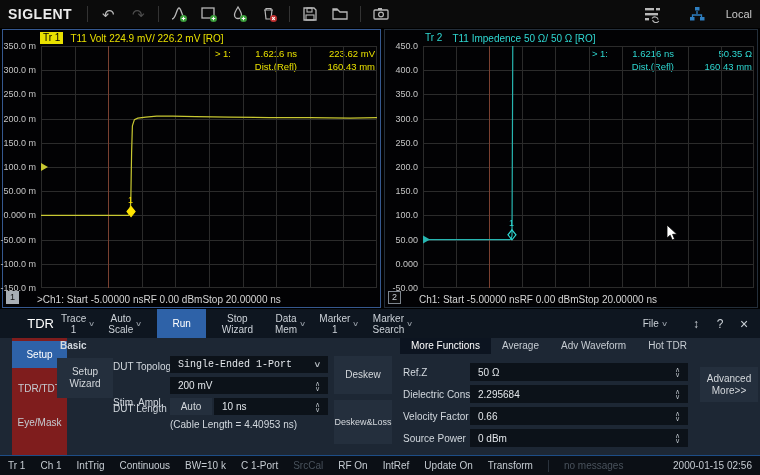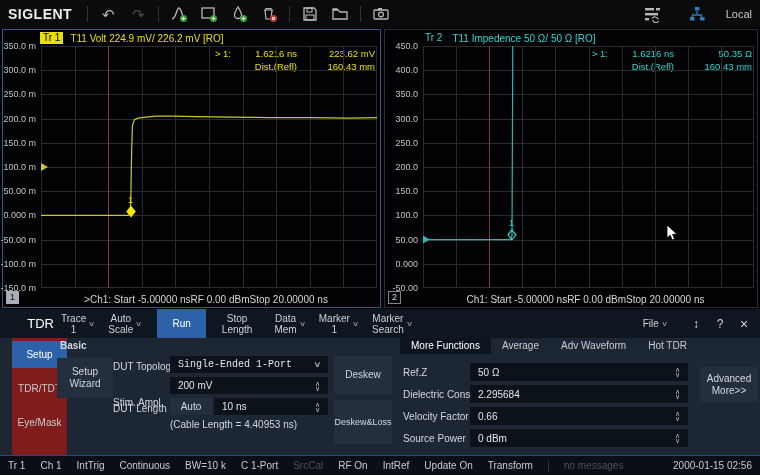--- a/index.html
+++ b/index.html
@@ -30,21 +30,21 @@
   .ch1 .creadout{color:#e8e000;}
   .ch2 .creadout{color:#2fd8d2;}
   .rrow{display:grid;grid-template-columns:32px 66px 78px;}
   .rrow span{text-align:right;}
   .ylabels{position:absolute;left:0;top:16px;width:36px;bottom:19px;}
   .ytick{position:absolute;right:3px;width:100%;text-align:right;font-size:9px;color:#c6c6c6;line-height:10px;}
   .plot{position:absolute;left:38px;top:16px;right:3px;bottom:19px;}
   .wbadge{position:absolute;left:3px;bottom:3px;width:13px;height:13px;font-size:9px;line-height:13px;text-align:center;}
   .ch1 .wbadge{background:#a8aeb4;color:#101010;}
   .ch2 .wbadge{background:#0a0a0a;color:#c8cdd2;border:1px solid #7e868e;line-height:11px;}
-  .cfoot{position:absolute;left:34px;right:5px;bottom:2px;display:flex;justify-content:center;
+  .cfoot{position:absolute;left:34px;right:5px;bottom:2px;display:flex;justify-content:flex-start;
     font-size:10px;color:#d6d6d6;}
   
   #panel{position:absolute;left:0;top:309px;width:760px;height:146px;background:#1d2734;}
   #menubar{position:absolute;left:0;top:0;right:0;height:29px;background:#0e1620;display:flex;align-items:center;}
   .apptitle{width:54px;text-align:right;font-size:13px;color:#fff;}
   .mbtn{height:29px;display:flex;align-items:center;padding:0 7px;color:#ccd2d8;font-size:10px;gap:3px;}
   .mlines{display:flex;flex-direction:column;align-items:center;line-height:11px;}
   .mbtn.run{background:#2e62a8;color:#fff;padding:0 15px;margin:0 9px;}
   .chev{font-size:7px;color:#959da5;transform:scaleX(1.4);}
   .mright{margin-left:auto;display:flex;align-items:center;}
@@ -310,21 +310,21 @@
           <span>Scale</span>
         </span>
       <span class="chev">∨</span>
     </div>
     <div class="mbtn run">
       <span>Run</span>
     </div>
     <div class="mbtn">
       <span class="mlines">
           <span>Stop</span>
-          <span>Length</span>
+          <span>Wizard</span>
         </span>
     </div>
     <div class="mbtn" style="margin-left:8px;">
       <span class="mlines">
           <span>Data</span>
           <span>Mem</span>
         </span>
       <span class="chev">∨</span>
     </div>
     <div class="mbtn">

